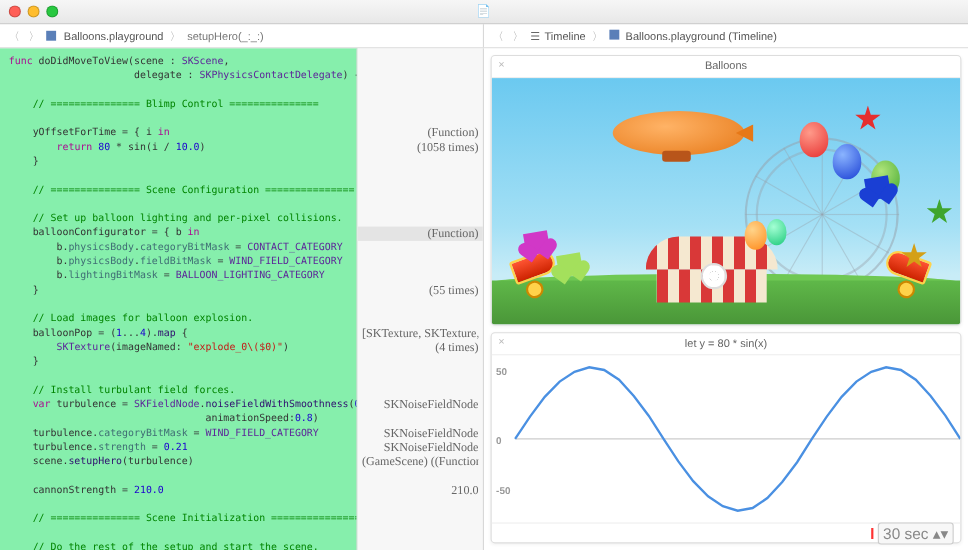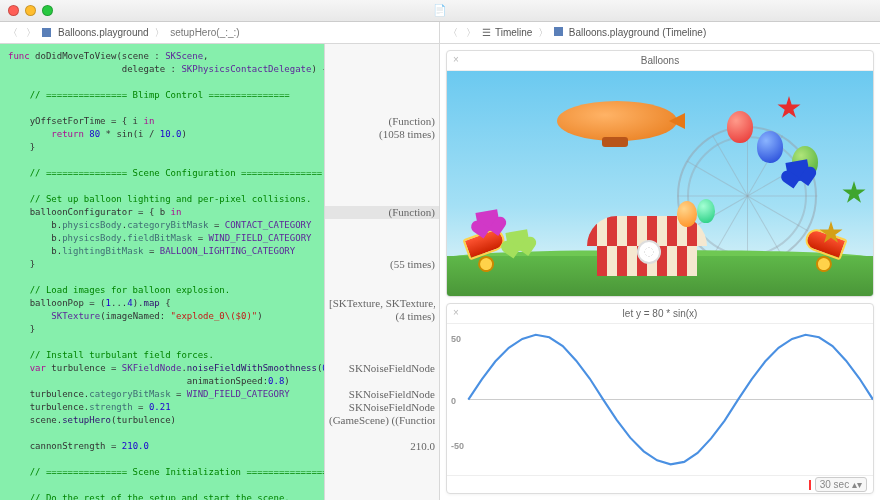--- a/index.html
+++ b/index.html
@@ -62,21 +62,21 @@
 .heart::before, .heart::after { content: ""; position: absolute; width: 12px; height: 18px; border-radius: 10px 10px 0 0; background: inherit; }
 .heart::before { left: 0; transform: rotate(-45deg); transform-origin: 100% 100%; }
 .heart::after { left: 10px; transform: rotate(45deg); transform-origin: 0 100%; }
 .star { position: absolute; width: 24px; height: 24px; clip-path: polygon(50% 0,61% 35%,98% 35%,68% 57%,79% 91%,50% 70%,21% 91%,32% 57%,2% 35%,39% 35%); }
 .chart-card { margin: 0 6px 6px 6px; border: 1px solid #ddd; border-radius: 4px; flex: 1; background: #fff; position: relative; display: flex; flex-direction: column; box-shadow: 0 1px 3px rgba(0,0,0,0.05); }
 .chart-head { height: 20px; display: flex; align-items: center; justify-content: center; font-size: 10px; color: #666; border-bottom: 1px solid #eee; position: relative; }
 .chart-body { flex: 1; position: relative; font-weight: bold; }
 .ylabel { position: absolute; left: 4px; font-size: 9px; color: #999; }
 .axis { stroke: #ccc; stroke-width: 1; }
 .sine { stroke: #4a90e2; stroke-width: 2; fill: none; }
-.timebar { height: 18px; border-top: 1px solid #eee; display: flex; align-items: center; justify-content: flex-end; padding: 0 6px; gap: 4px; font-size: 10px; color: #888; }
+.timebar { height: 18px; border-top: 1px solid #eee; display: flex; align-items: center; justify-content: flex-end; padding: 0 6px; gap: 4px; font-size: 14px; color: #888; }
 .timeknob { width: 2px; height: 10px; background: #ff3333; }
 .timepill { border: 1px solid #ccc; border-radius: 3px; padding: 1px 4px; background: #f7f7f7; }
 </style>
 </head>
 <body>
 
 <div class="titlebar">
   <div class="traffic">
     <div class="tlight tl-close"></div>
     <div class="tlight tl-min"></div>

